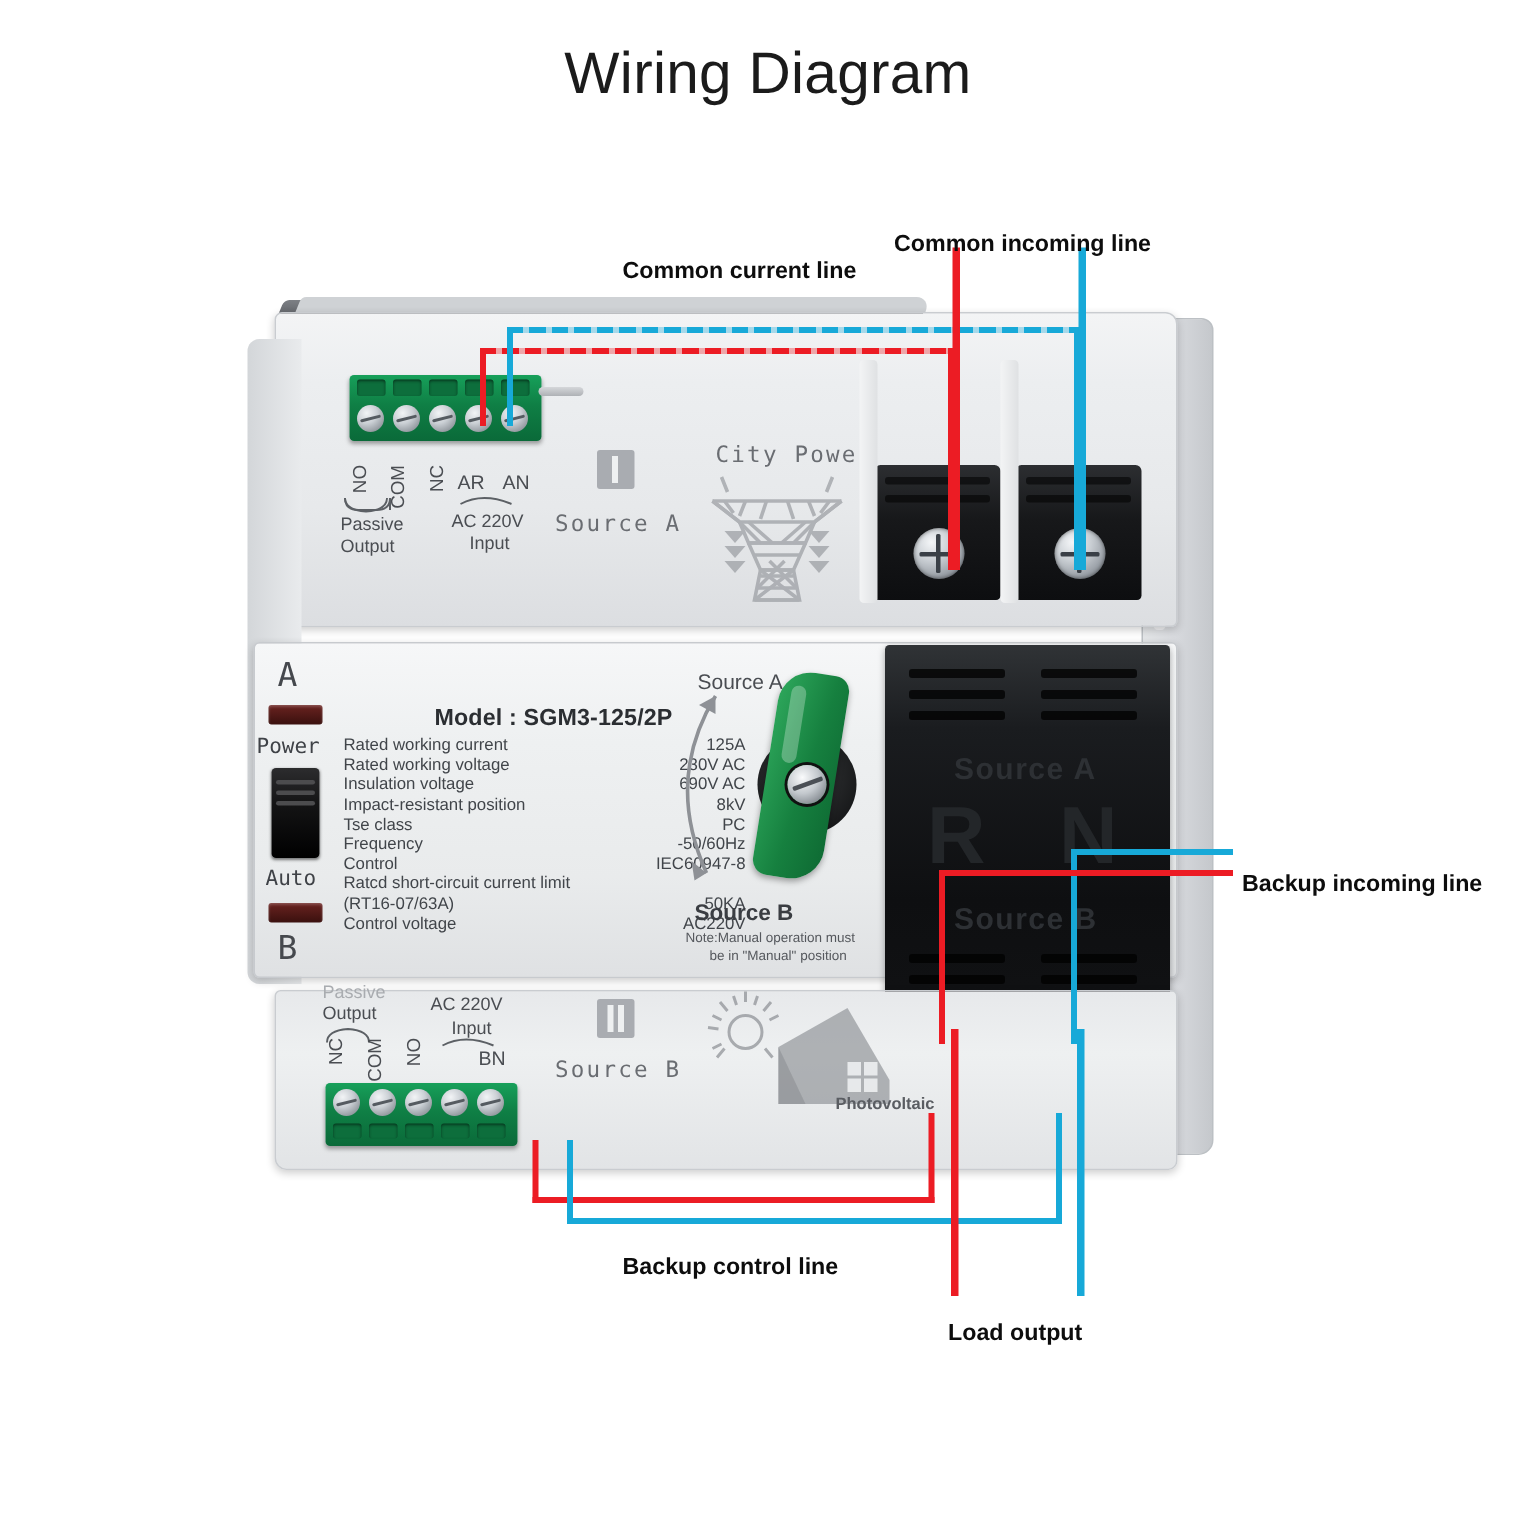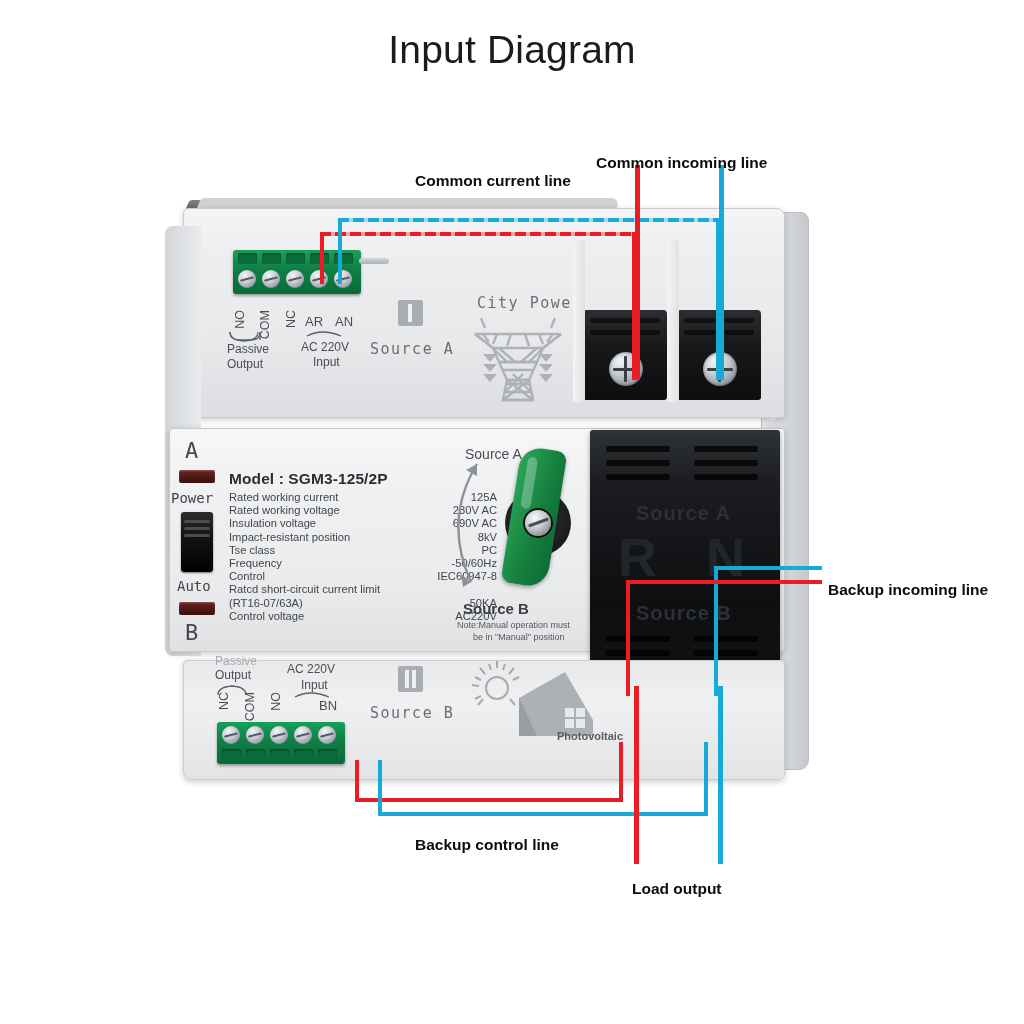--- a/index.html
+++ b/index.html
@@ -117,21 +117,21 @@
   }
   .gscrew::before{content:"";position:absolute;left:10%;top:44%;width:80%;height:11%;background:#555b61;border-radius:1px;transform:rotate(-14deg);}
 
   
   .dv{position:absolute;color:#6a6d72;font-family:"DejaVu Sans Mono",monospace;}
   .dvsans{position:absolute;color:#4a4d52;font-family:"Liberation Sans",sans-serif;}
   .vert{writing-mode:vertical-rl;transform:rotate(180deg);}
 
   
   #spec{left:64px;top:278px;width:280px;}
-  #spec .model{font-size:15.5px;font-weight:700;color:#2b2e32;margin-bottom:3px;letter-spacing:.1px;}
+  #spec .model{font-size:15.5px;font-weight:700;color:#2b2e32;margin-bottom:3px;letter-spacing:.1px;text-align:center;}
   #spec table{border-collapse:collapse;width:268px;}
   #spec td{font-size:11.2px;color:#41454a;padding:0 0 .6px 0;line-height:12.6px;white-space:nowrap;}
   #spec td.val{text-align:right;}
   #spec td.wide{white-space:nowrap;}
 
   
   .indic{position:absolute;border-radius:2px;
     background:linear-gradient(180deg,#6a2320,#3a100e);
     box-shadow:inset 0 1px 2px rgba(255,255,255,.25);}
   .togg{position:absolute;border-radius:3px;
@@ -160,21 +160,21 @@
   .ce{position:absolute;left:520px;top:244px;font-size:30px;color:#4e5156;font-weight:400;letter-spacing:-2px;}
 
   
   .pict{position:absolute;opacity:.72;}
   .srcbadge{position:absolute;background:#a9acb1;border-radius:2px;}
   .srcbadge i{position:absolute;background:#eef0f1;}
 </style>
 </head>
 <body>
 
-<div class="abs" id="title">Input Diagram</div>
+<div class="abs" id="title">Wiring Diagram</div>
 
 <div class="abs" id="device">
 
   <div class="abs rightdepth"></div>
   <div class="abs rightfin" style="top:28px;height:200px;"></div>
   <div class="abs rightfin" style="top:240px;height:300px;"></div>
 
   <div class="abs topcap"></div>
   <div class="abs topcap2"></div>
   <div class="abs topmod shadowBox"></div>

